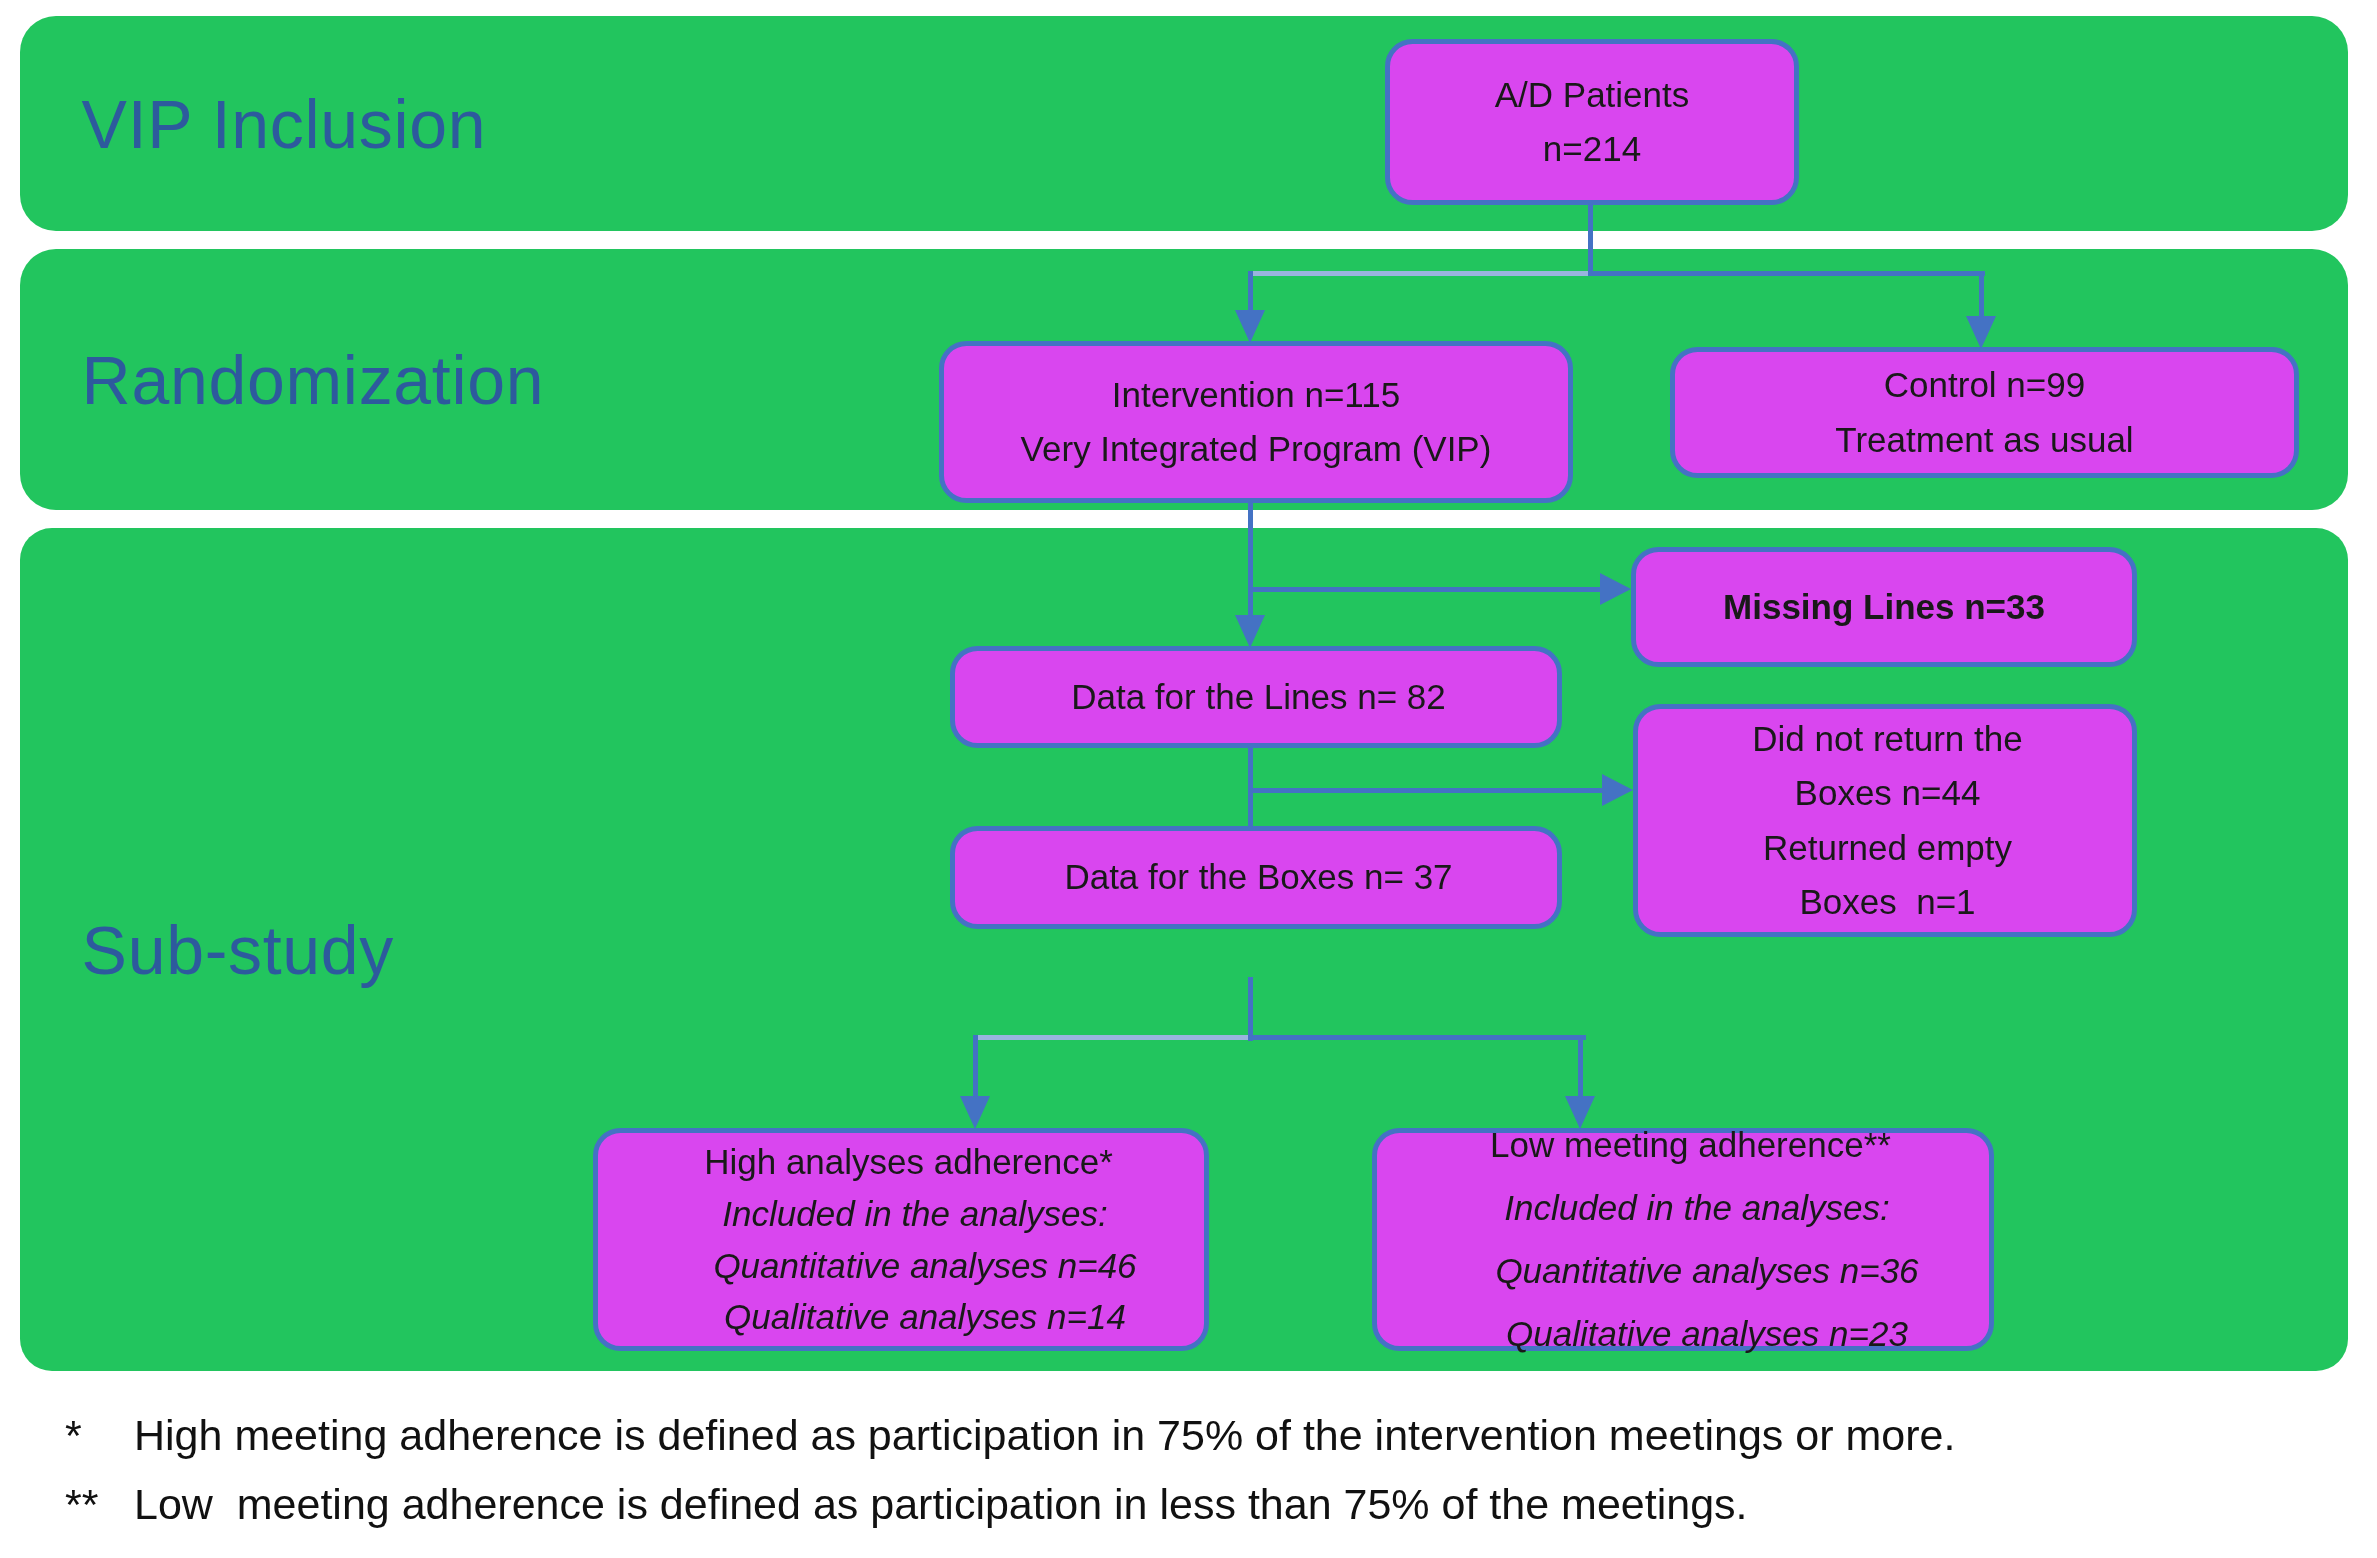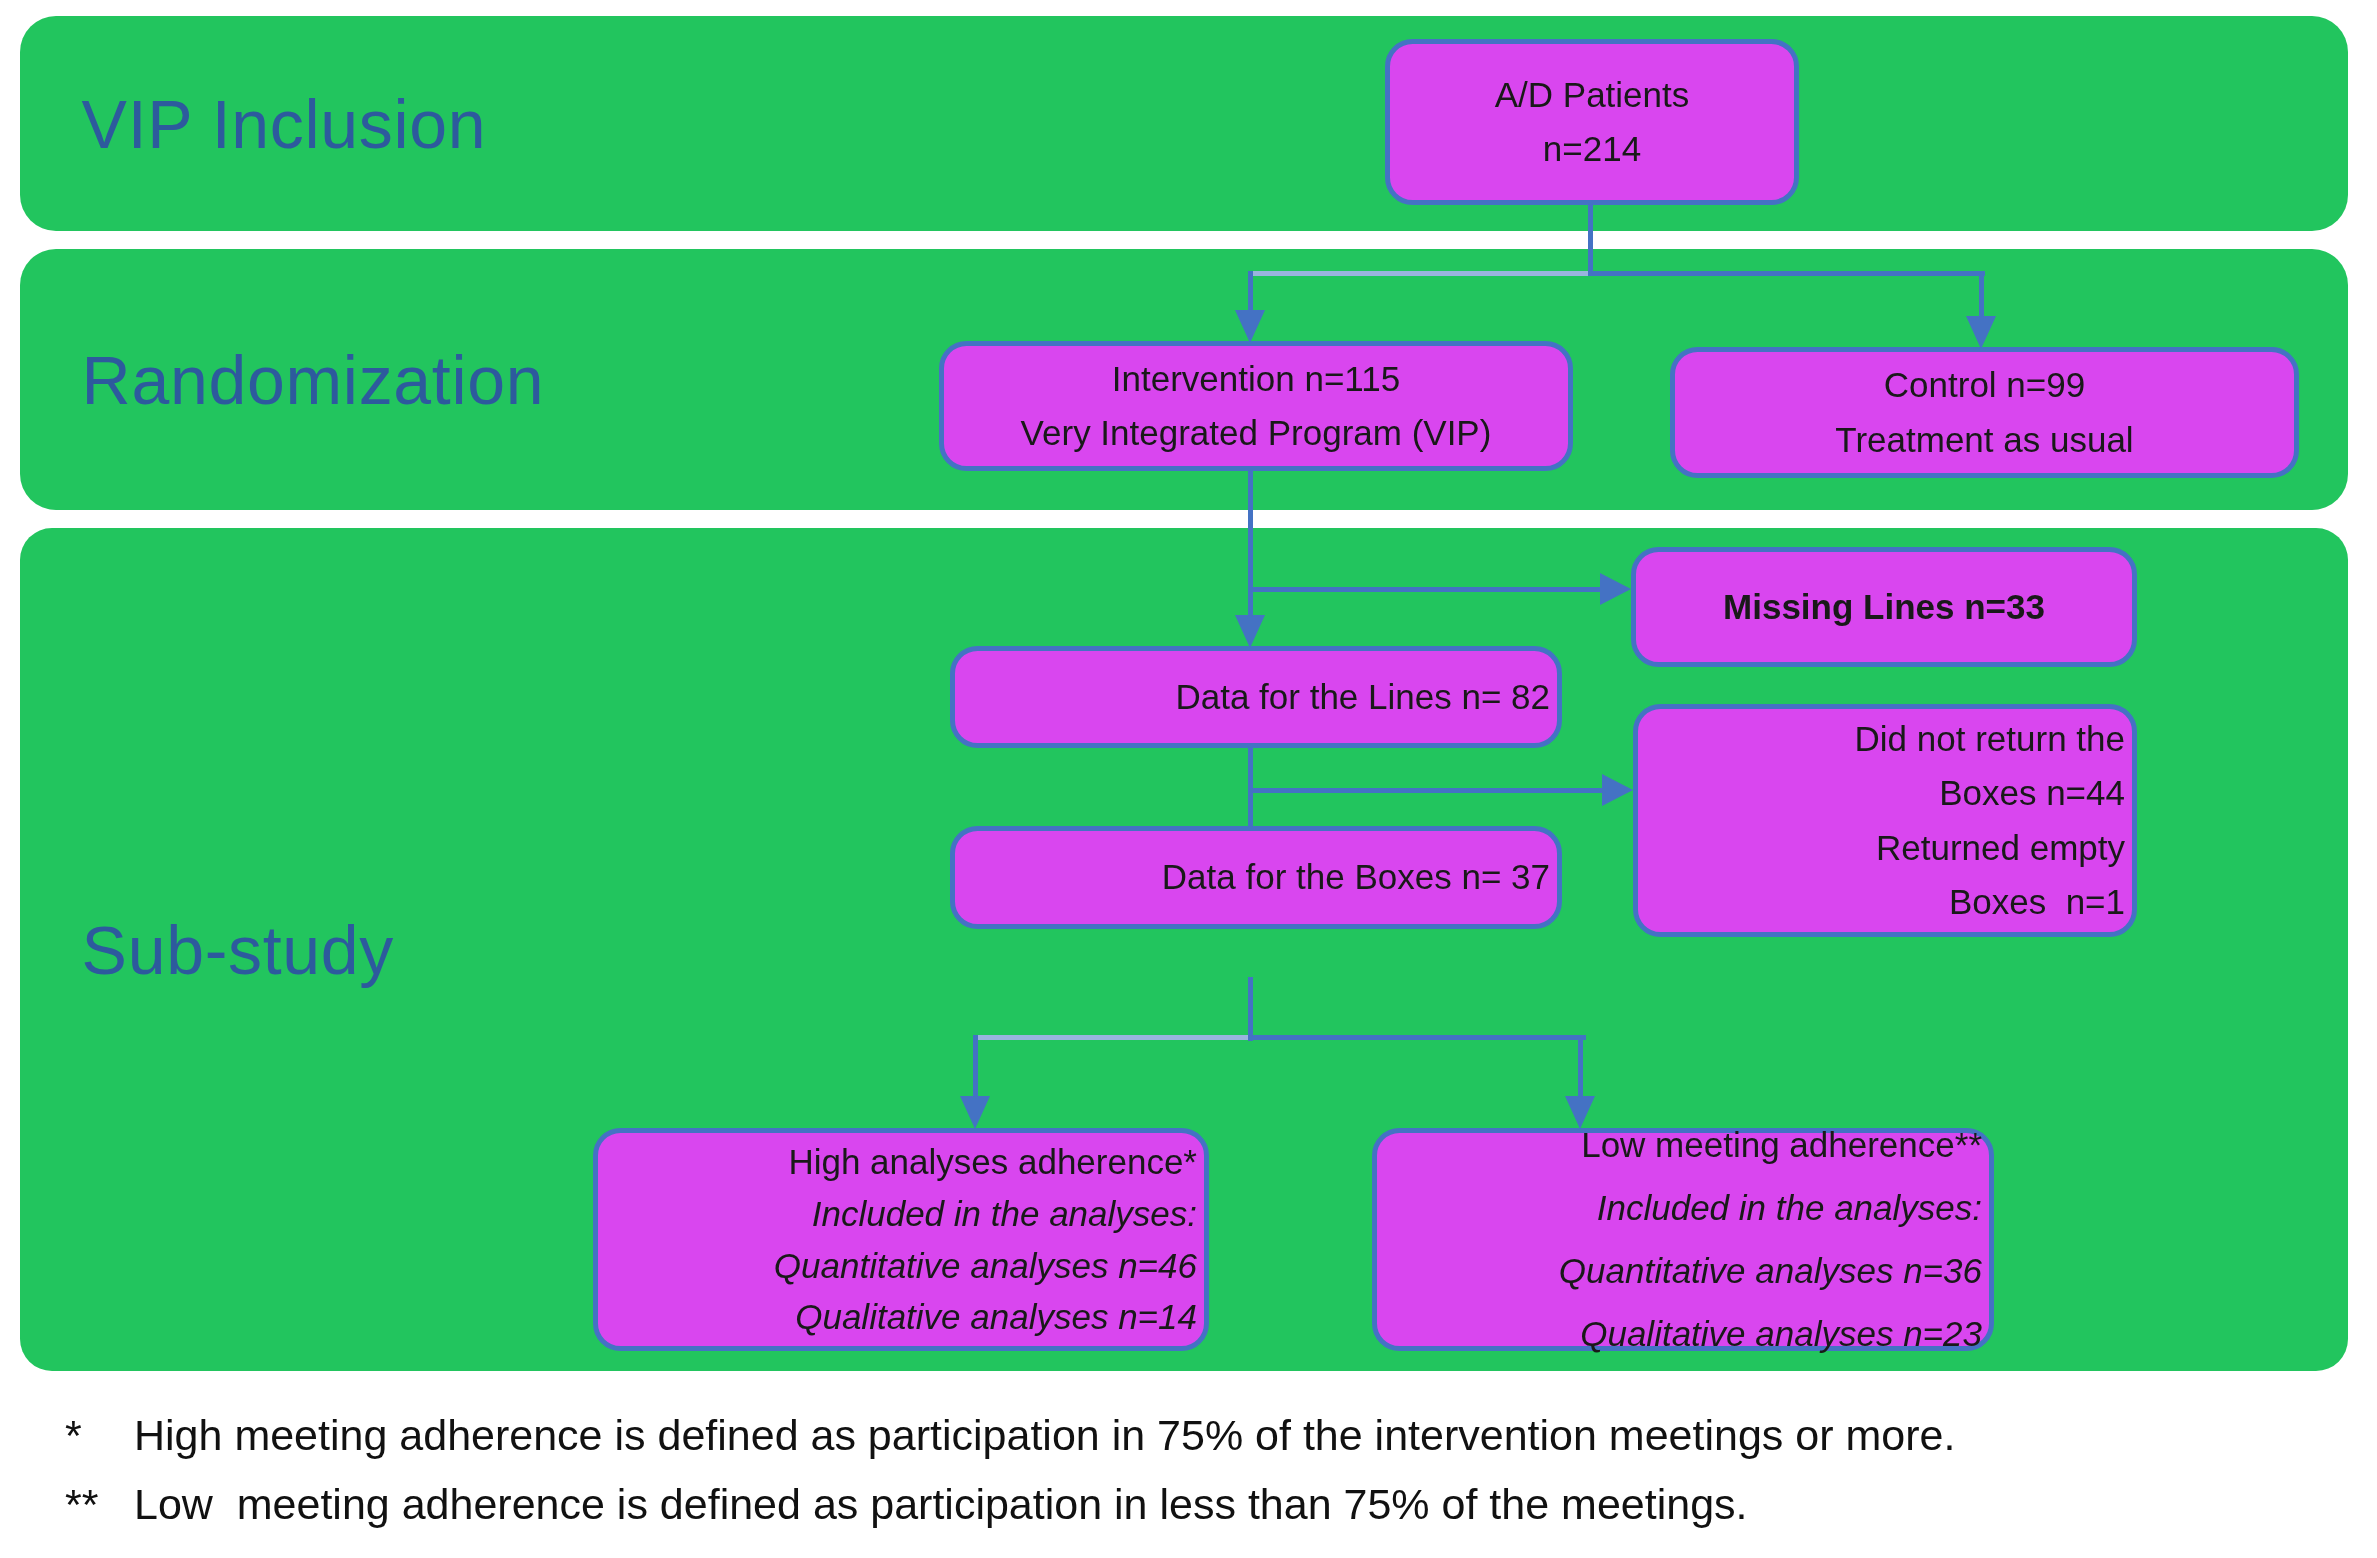--- a/index.html
+++ b/index.html
@@ -11,21 +11,21 @@
   .band{position:absolute;left:19.6px;width:2328px;background:#22c55e;
         border-radius:36px;display:flex;align-items:center;}
   .band-label{color:#2d5a9d;font-size:68px;padding-left:62px;letter-spacing:0.7px;
               white-space:pre;}
 
   
   .box{position:absolute;background:#d946ef;border:5.9px solid #4472c4;
        border-radius:27.5px;box-sizing:border-box;color:#191919;font-size:35px;
        display:flex;flex-direction:column;justify-content:center;}
   .box.center{align-items:center;text-align:center;}
-  .box.left{align-items:flex-end;text-align:left;padding-left:33px;padding-right:7px;}
+  .box.left{align-items:center;text-align:left;padding-left:33px;padding-right:28px;}
   .bline{white-space:pre;line-height:1.55;}
   .bline.tight{line-height:1.48;}
   .bline.it{font-style:italic;}
   .ind1{padding-left:13px;}
   .ind2{padding-left:33px;}
 
   
   .line{position:absolute;background:#4472c4;}
   .line.light{background:#9ab4de;}
   .arrow-down{position:absolute;width:0;height:0;
@@ -80,21 +80,21 @@
   <div class="line" style="left:973px;top:1035px;width:5.2px;height:62px;"></div>
   <div class="arrow-down" style="left:960px;top:1096px;"></div>
   <div class="line" style="left:1578px;top:1035px;width:5.2px;height:62px;"></div>
   <div class="arrow-down" style="left:1565px;top:1096px;"></div>
 
   <div class="box center" style="left:1385px;top:39px;width:414px;height:166px;">
     <div class="bline">A/D Patients</div>
     <div class="bline">n=214</div>
   </div>
 
-  <div class="box center" style="left:939px;top:341px;width:634px;height:130px;">
+  <div class="box center" style="left:939px;top:341px;width:634px;height:162px;">
     <div class="bline">Intervention n=115</div>
     <div class="bline">Very Integrated Program (VIP)</div>
   </div>
 
   <div class="box center" style="left:1670px;top:347px;width:629px;height:131px;">
     <div class="bline">Control n=99</div>
     <div class="bline">Treatment as usual</div>
   </div>
 
   <div class="box center" style="left:1631px;top:547px;width:506px;height:120px;font-weight:bold;">

